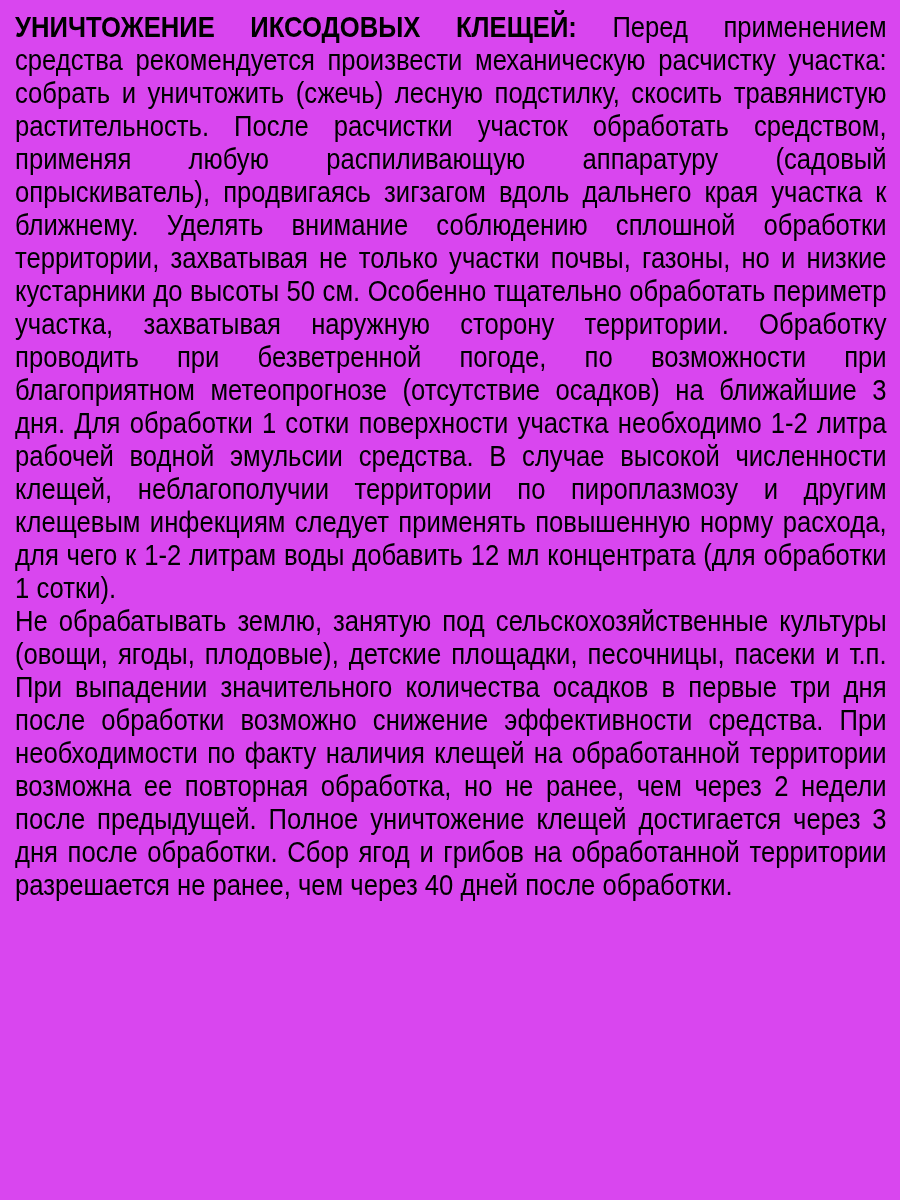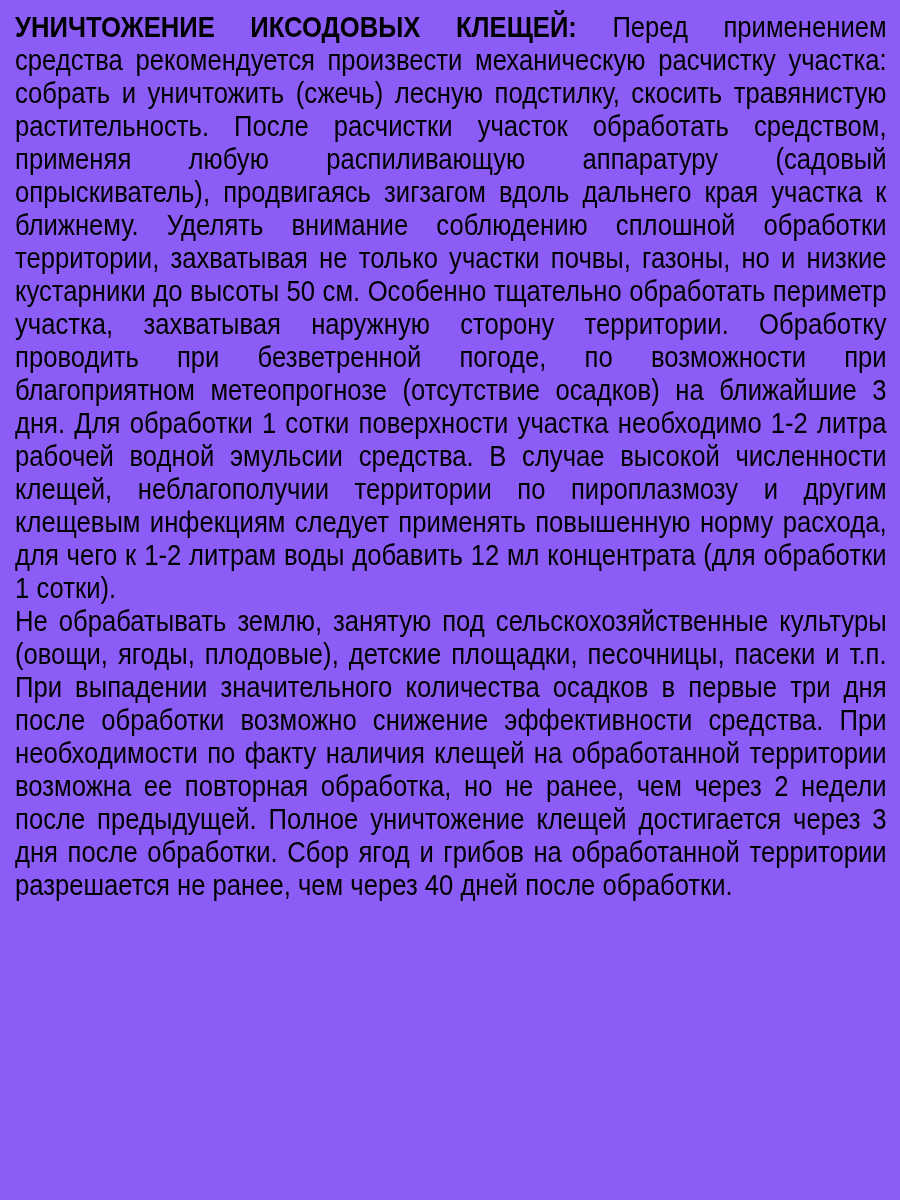--- a/index.html
+++ b/index.html
@@ -10,21 +10,21 @@
   body {
     width: 900px;
     height: 1200px;
     overflow: hidden;
     position: relative;
   }
   .page {
     position: relative;
     width: 900px;
     height: 1200px;
-    background: #8b5cf6;
+    background: #d946ef;
   }
   
   .text-block {
     position: absolute;
     left: 15px;
     top: 10px;
     width: 1020px;
     transform: scaleX(0.8545);
     transform-origin: 0 0;
     font-family: "Liberation Sans", "DejaVu Sans", sans-serif;

